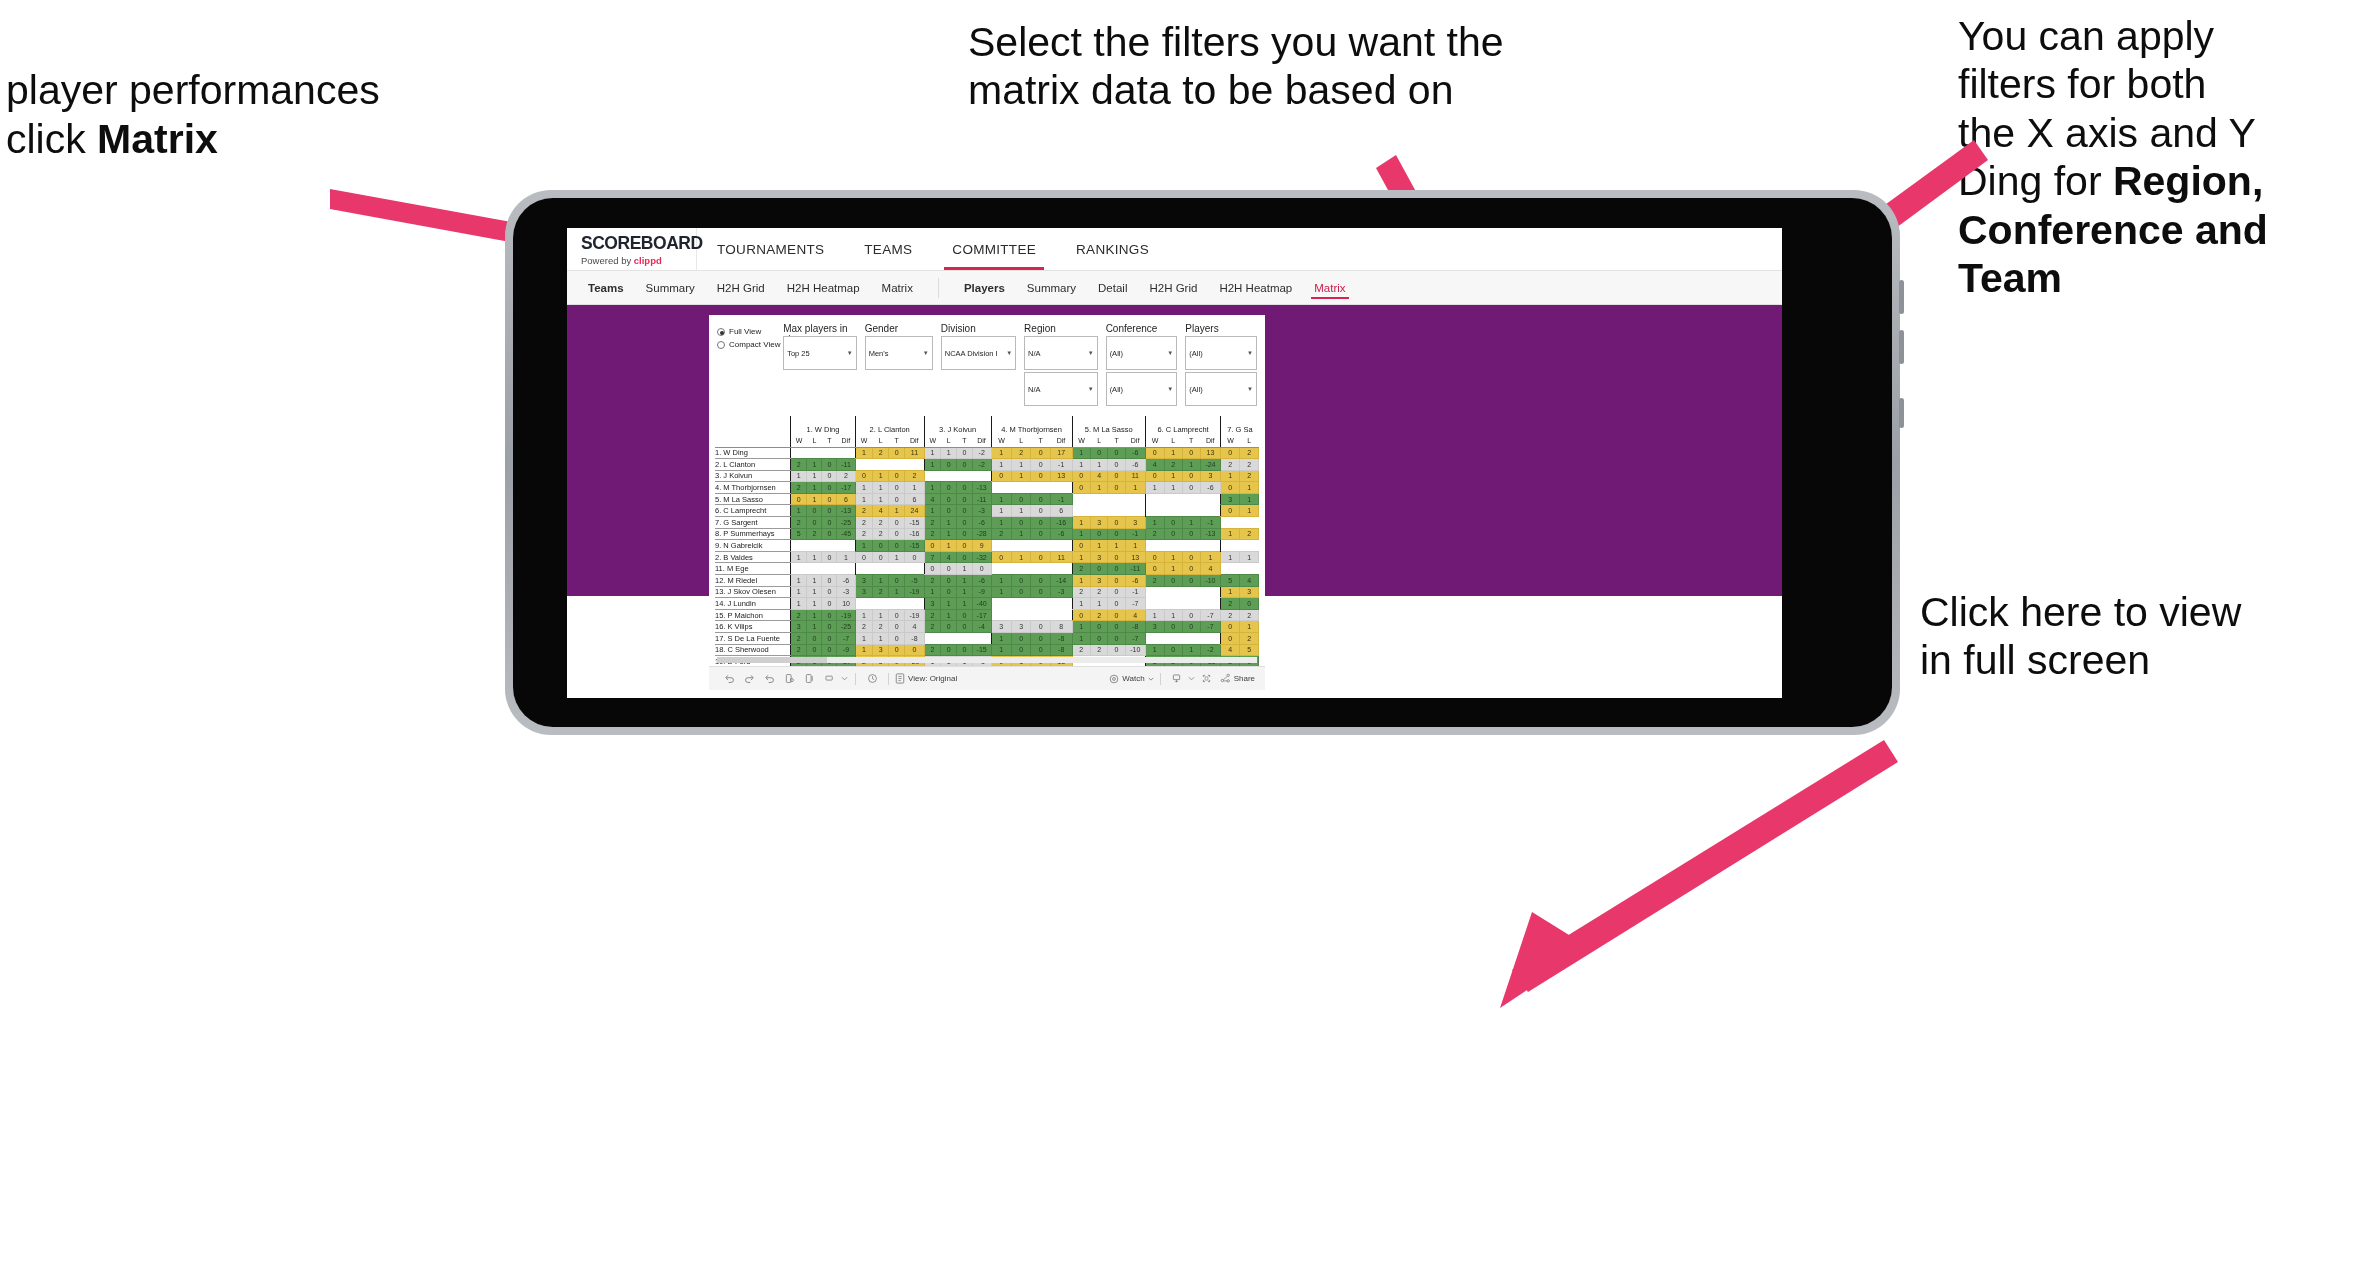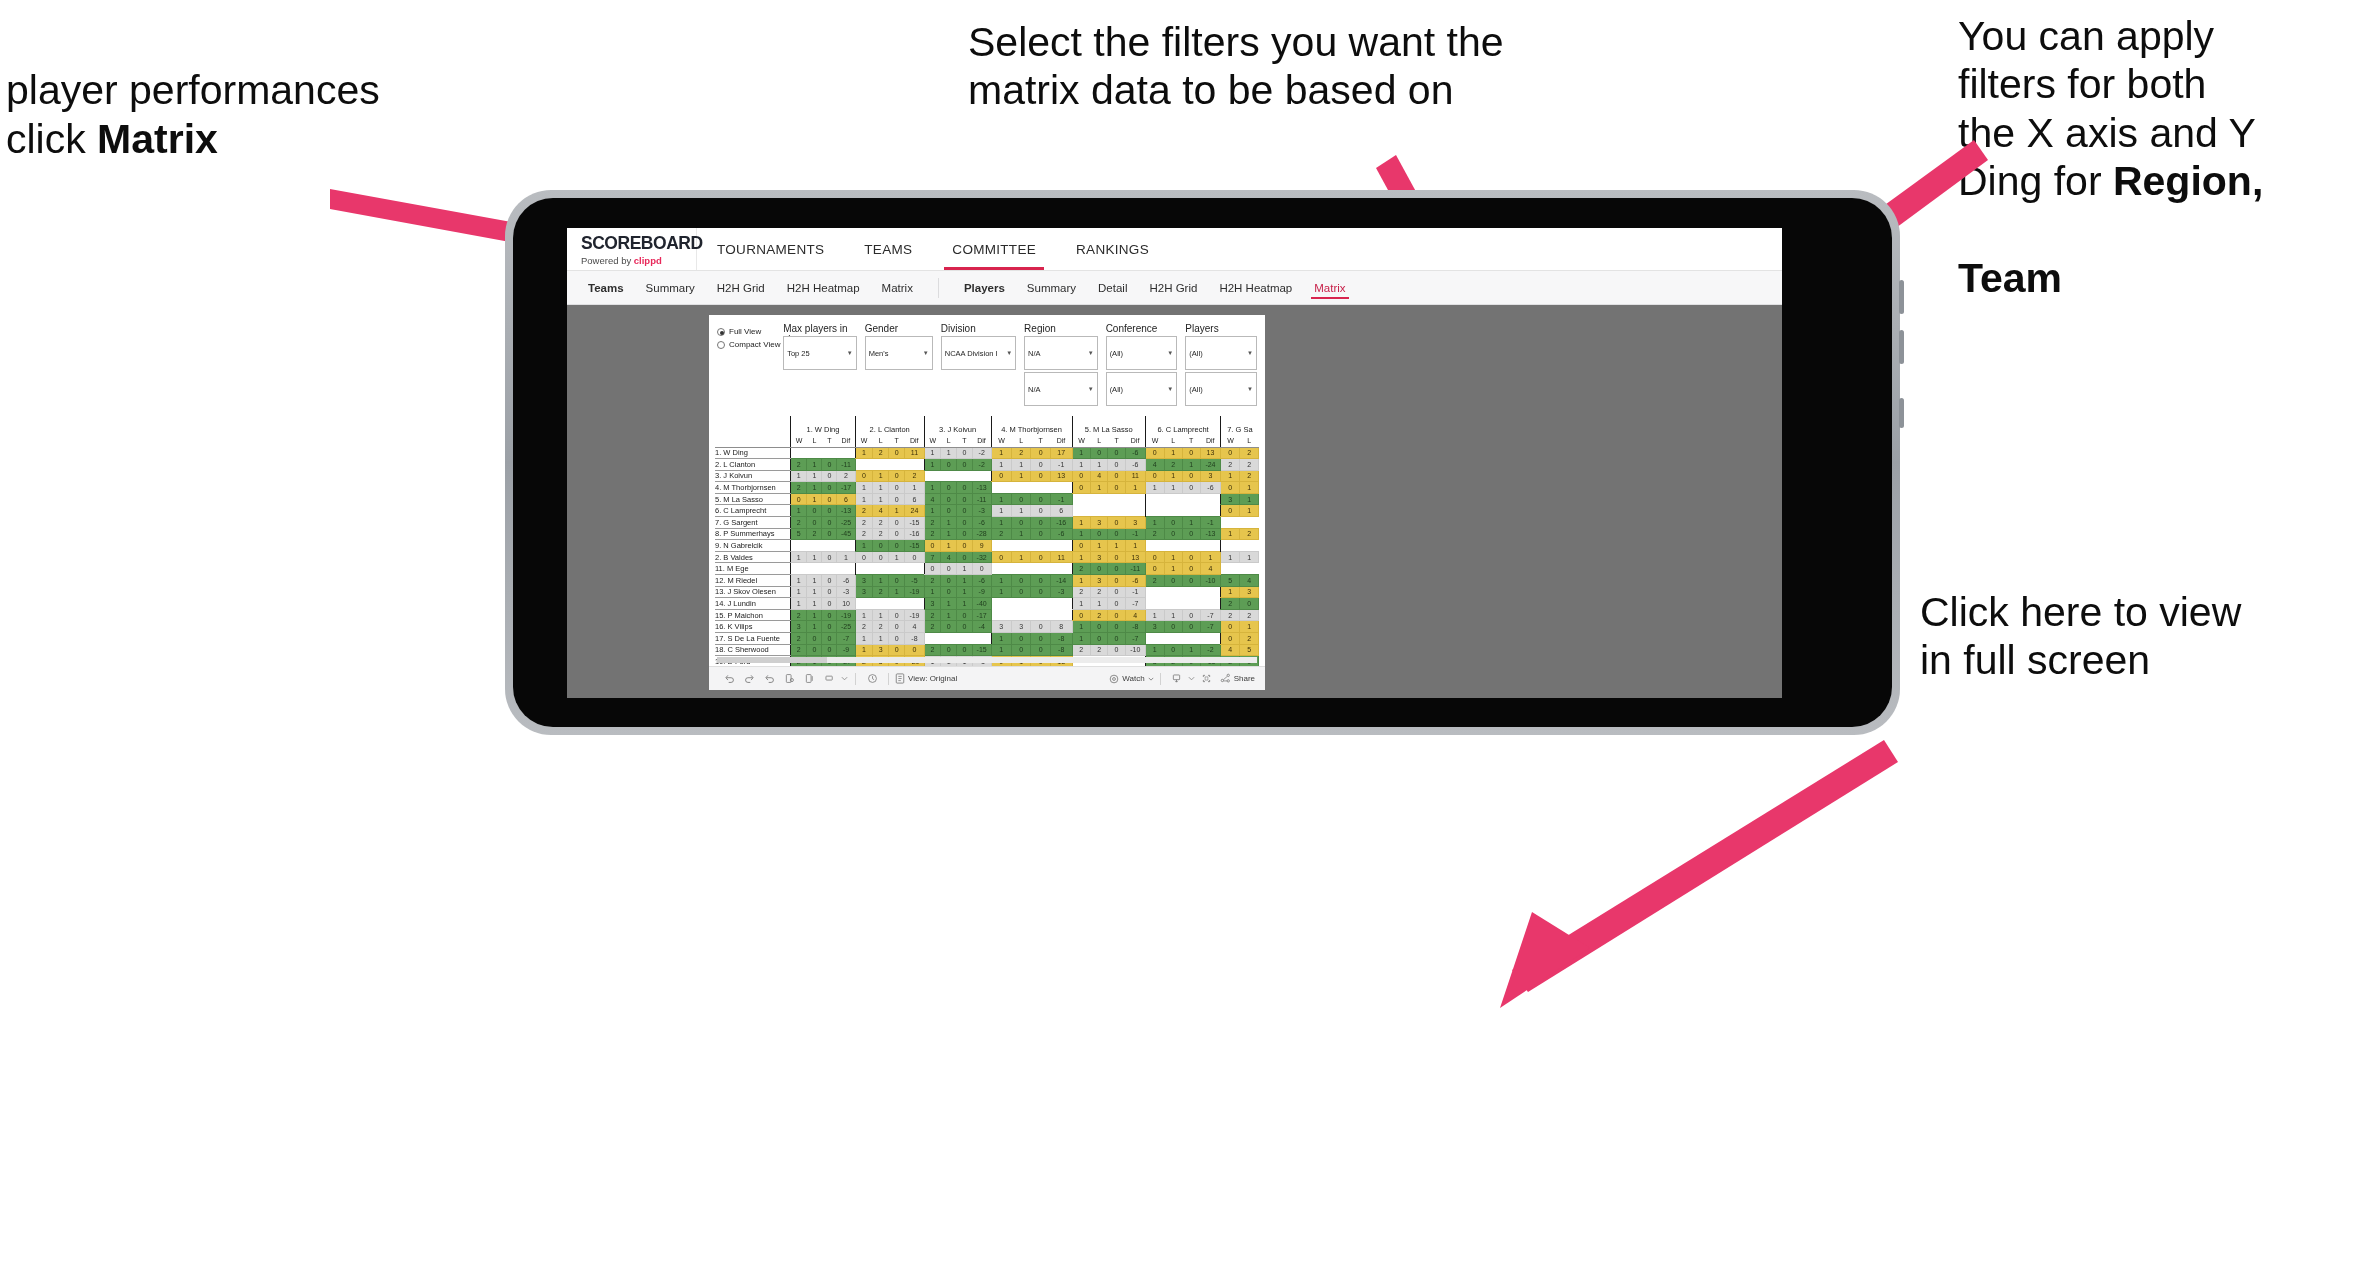--- a/index.html
+++ b/index.html
@@ -93,21 +93,21 @@
     display:flex; align-items:center; position:relative;
   }
   .subnav-item.head { font-weight:bold; }
   .subnav-item.sel { color:#c8214a; }
   .subnav-item.sel::after {
     content:""; position:absolute; left:8px; right:8px; bottom:5px; height:2px;
     background:#d8244e;
   }
 
   
-  .app-body { background:#737373; height:393px; position:relative; padding:12px 0 0 0; }
+  .app-body { background:#701a75; height:291px; position:relative; padding:12px 0 0 0; }
   .sheet {
     position:absolute; left:142px; top:10px; width:556px; height:375px;
     background:#ffffff;
     display:flex; flex-direction:column;
   }
 
   
   .filters { display:flex; padding:8px 8px 6px 8px; gap:0; }
   .fcol { display:flex; flex-direction:column; }
   .fcol.radio { width:72px; padding-top:2px; }
@@ -171,21 +171,21 @@
   .tb-spacer { flex:1; }
   svg.i { display:block; }
 </style>
 </head>
 <body>
 
 <div class="anno" id="anno-left"><br><span>player performances</span><br><span>click </span><b>Matrix</b></div>
 
 <div class="anno" id="anno-mid"><span>Select the filters you want the</span><br><span>matrix data to be based on</span></div>
 
-<div class="anno" id="anno-right"><span>You  can apply</span><br><span>filters for both</span><br><span>the X axis and Y</span><br><span>Ding for </span><b>Region,</b><br><br><b>Team</b></div>
+<div class="anno" id="anno-right"><span>You  can apply</span><br><span>filters for both</span><br><span>the X axis and Y</span><br><span>Ding for </span><b>Region,</b><br><b>Conference and</b><br><b>Team</b></div>
 
 <div class="anno" id="anno-bottom"><span>Click here to view</span><br><span>in full screen</span></div>
 
 <svg class="arrow" style="left:330px; top:175px; width:1020px; height:210px;">
   <polygon points="0,14 940,185 930,205 0,34" fill="#e8376b"></polygon>
   <polygon points="900,158 1000,198 905,222" fill="#e8376b"></polygon>
 </svg>
 
 <svg class="arrow" style="left:1390px; top:155px; width:130px; height:230px;">
   <polygon points="6,0 96,165 76,178 -14,13" fill="#e8376b"></polygon>

